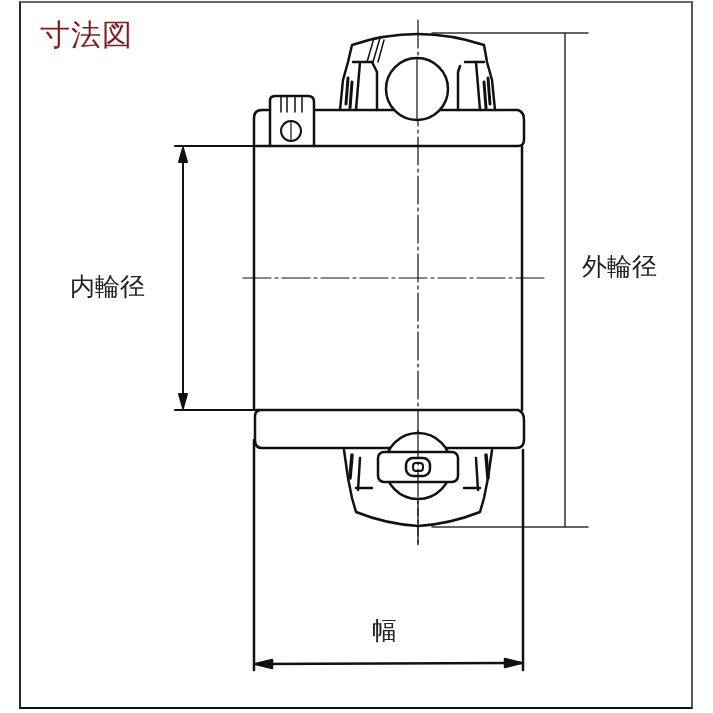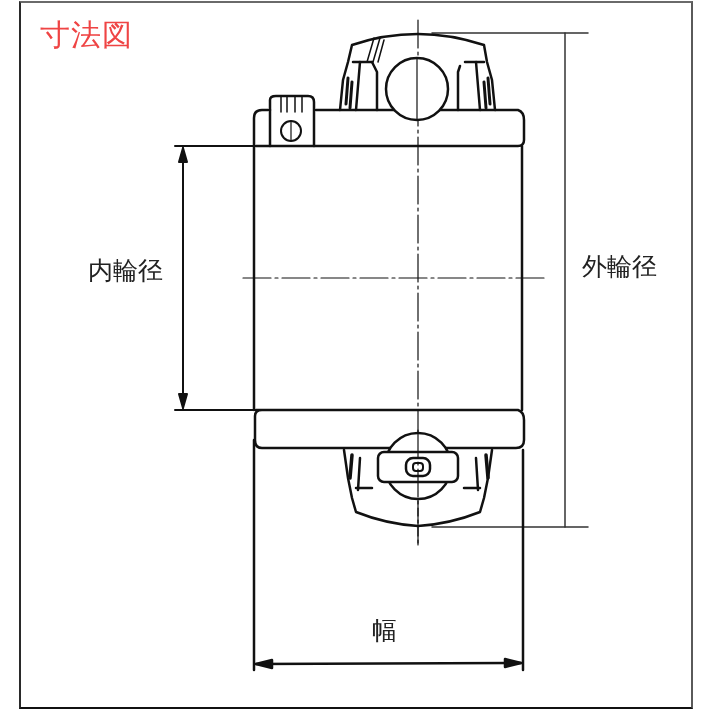--- a/index.html
+++ b/index.html
@@ -24,32 +24,32 @@
       border-top: 2px solid #6a6a6a;
       border-right: 2px solid #5a5a5a;
       border-bottom: 2px solid #111;
       box-sizing: border-box;
     }
     .title {
       position: absolute;
       left: 40px;
       top: 20px;
       font-size: 30px;
-      color: #ef4444;
+      color: #7f1d1d;
       letter-spacing: 1px;
       line-height: 1;
     }
     .label {
       position: absolute;
       font-size: 25px;
       color: #222;
       line-height: 1;
       white-space: nowrap;
     }
-    .label-inner { left: 70px; top: 258px; margin-left: 18px; }
+    .label-inner { left: 70px; top: 274px; }
     .label-outer { left: 582px; top: 254px; }
     .label-width { left: 372px; top: 618px; }
     svg.drawing {
       position: absolute;
       left: 0;
       top: 0;
     }
   </style>
 </head>
 <body>

